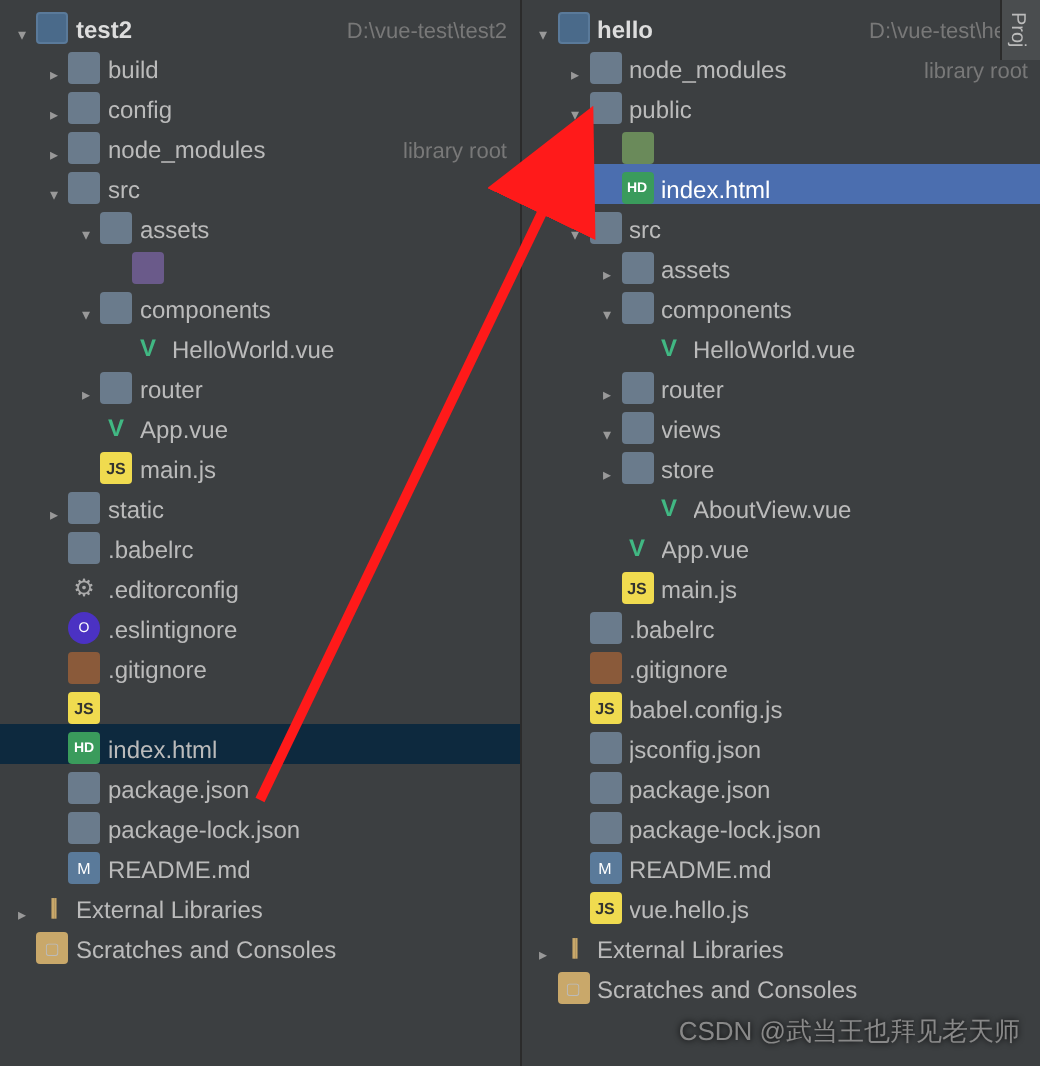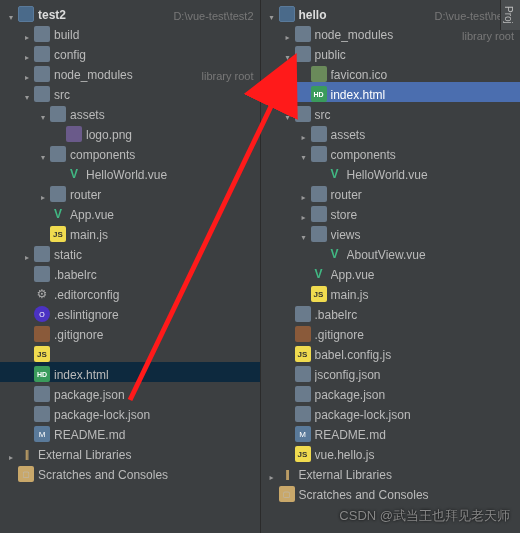--- a/index.html
+++ b/index.html
@@ -87,21 +87,20 @@
         <div class="tree-row">
           <span class="indent" style="width: 38px;"></span>
           <span class="arrow down"></span>
           <span class="icon icon-folder"></span>
           <span class="label">assets</span>
         </div>
         <div class="tree-row">
           <span class="indent" style="width: 54px;"></span>
           <span class="arrow none"></span>
           <span class="icon icon-img"></span>
-          <span class="label">logo.png</span>
         </div>
         <div class="tree-row">
           <span class="indent" style="width: 38px;"></span>
           <span class="arrow down"></span>
           <span class="icon icon-folder"></span>
           <span class="label">components</span>
         </div>
         <div class="tree-row">
           <span class="indent" style="width: 54px;"></span>
           <span class="arrow none"></span>
@@ -219,21 +218,20 @@
         <div class="tree-row">
           <span class="indent" style="width: 22px;"></span>
           <span class="arrow down"></span>
           <span class="icon icon-folder"></span>
           <span class="label">public</span>
         </div>
         <div class="tree-row">
           <span class="indent" style="width: 38px;"></span>
           <span class="arrow none"></span>
           <span class="icon icon-ico"></span>
-          <span class="label">favicon.ico</span>
         </div>
         <div class="tree-row highlight">
           <span class="indent" style="width: 38px;"></span>
           <span class="arrow none"></span>
           <span class="icon icon-html"></span>
           <span class="label">index.html</span>
         </div>
         <div class="tree-row">
           <span class="indent" style="width: 22px;"></span>
           <span class="arrow down"></span>
@@ -259,29 +257,29 @@
           <span class="label">HelloWorld.vue</span>
         </div>
         <div class="tree-row">
           <span class="indent" style="width: 38px;"></span>
           <span class="arrow right"></span>
           <span class="icon icon-folder"></span>
           <span class="label">router</span>
         </div>
         <div class="tree-row">
           <span class="indent" style="width: 38px;"></span>
+          <span class="arrow down"></span>
+          <span class="icon icon-folder"></span>
+          <span class="label">views</span>
+        </div>
+        <div class="tree-row">
+          <span class="indent" style="width: 38px;"></span>
           <span class="arrow right"></span>
           <span class="icon icon-folder"></span>
           <span class="label">store</span>
-        </div>
-        <div class="tree-row">
-          <span class="indent" style="width: 38px;"></span>
-          <span class="arrow down"></span>
-          <span class="icon icon-folder"></span>
-          <span class="label">views</span>
         </div>
         <div class="tree-row">
           <span class="indent" style="width: 54px;"></span>
           <span class="arrow none"></span>
           <span class="icon icon-vue"></span>
           <span class="label">AboutView.vue</span>
         </div>
         <div class="tree-row">
           <span class="indent" style="width: 38px;"></span>
           <span class="arrow none"></span>

